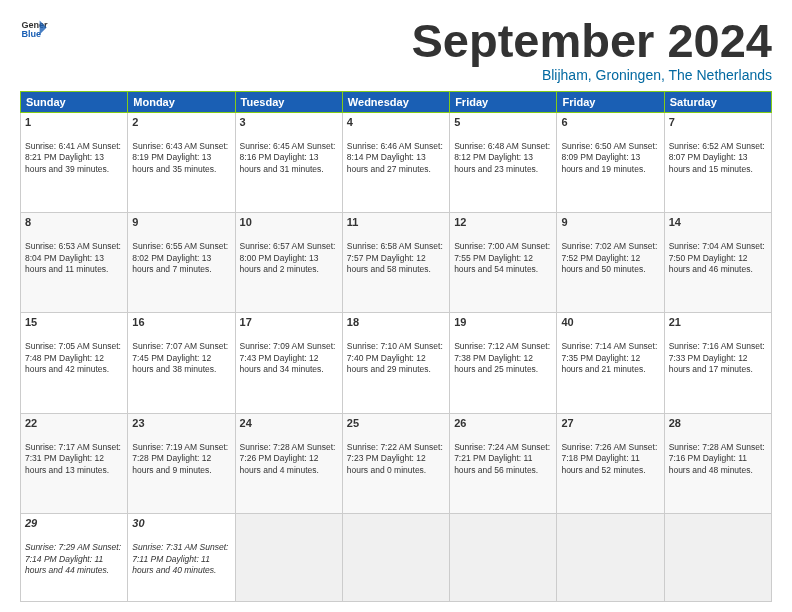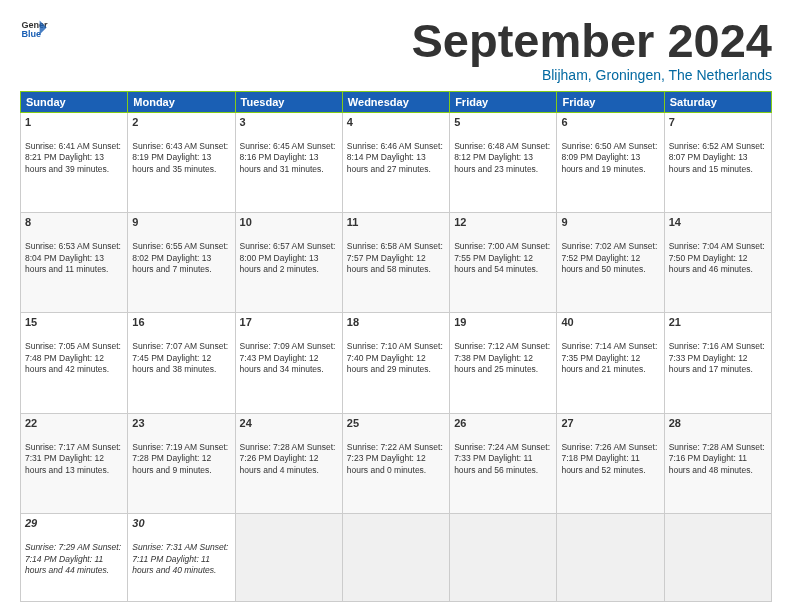--- a/index.html
+++ b/index.html
@@ -301,21 +301,21 @@
           <td>
             <span class="day-num">25</span>
             <div class="day-info">Sunrise: 7:22 AM
 Sunset: 7:23 PM
 Daylight: 12 hours
 and 0 minutes.</div>
           </td>
           <td>
             <span class="day-num">26</span>
             <div class="day-info">Sunrise: 7:24 AM
-Sunset: 7:33 PM
+Sunset: 7:21 PM
 Daylight: 11 hours
 and 56 minutes.</div>
           </td>
           <td>
             <span class="day-num">27</span>
             <div class="day-info">Sunrise: 7:26 AM
 Sunset: 7:18 PM
 Daylight: 11 hours
 and 52 minutes.</div>
           </td>

